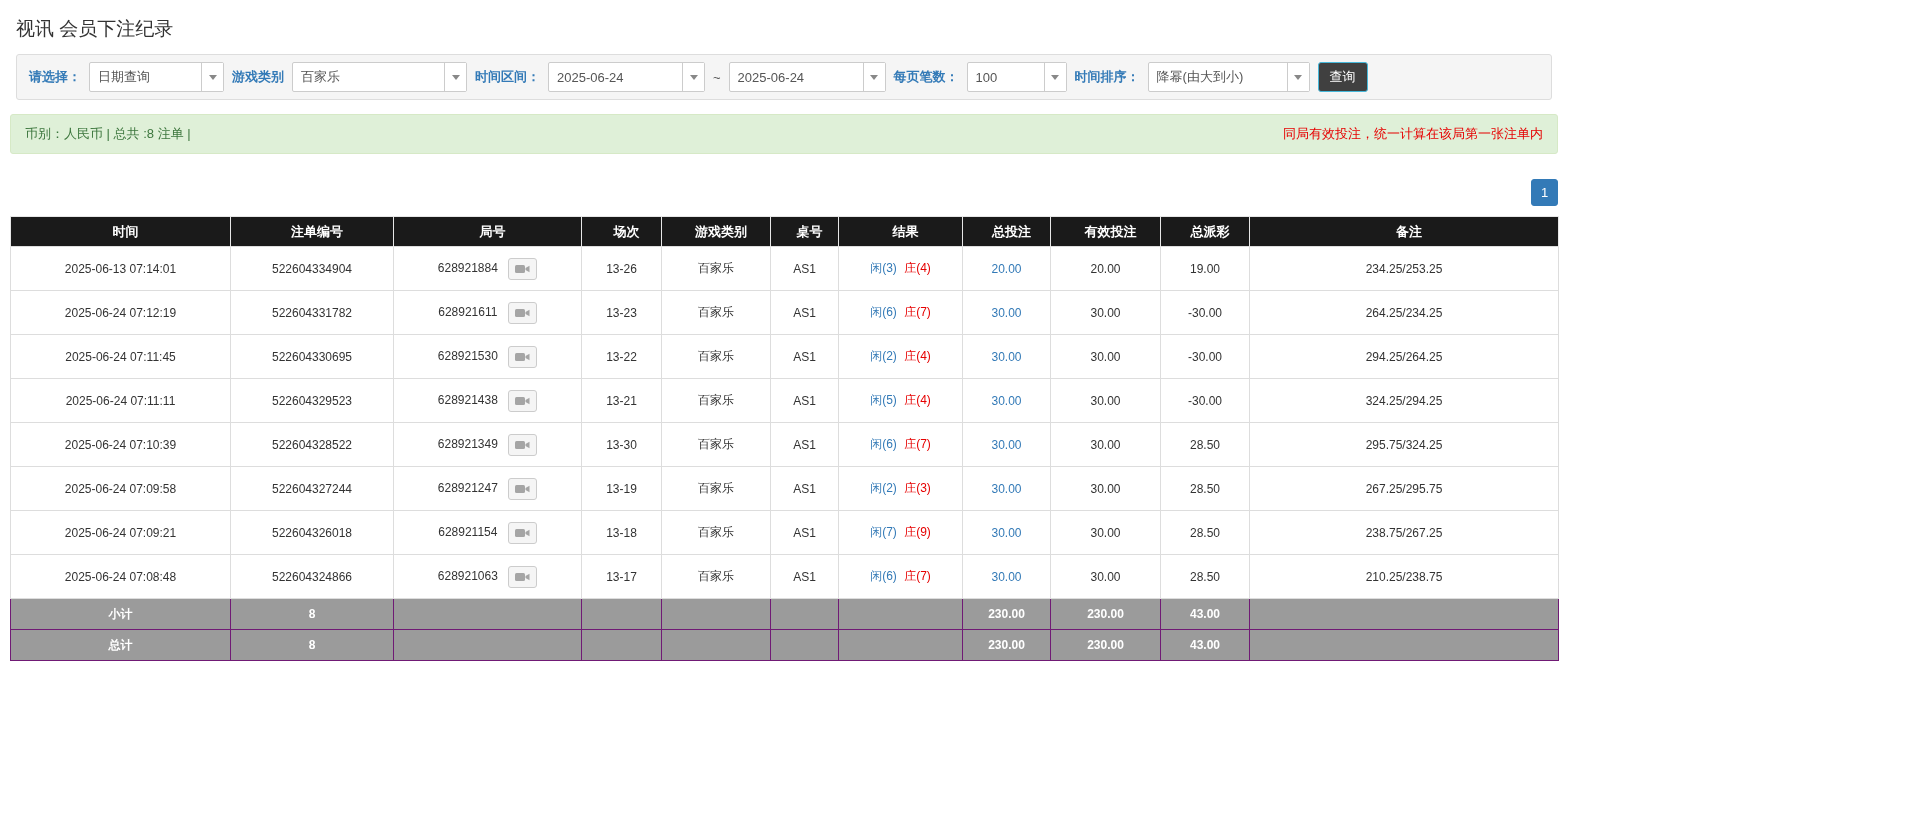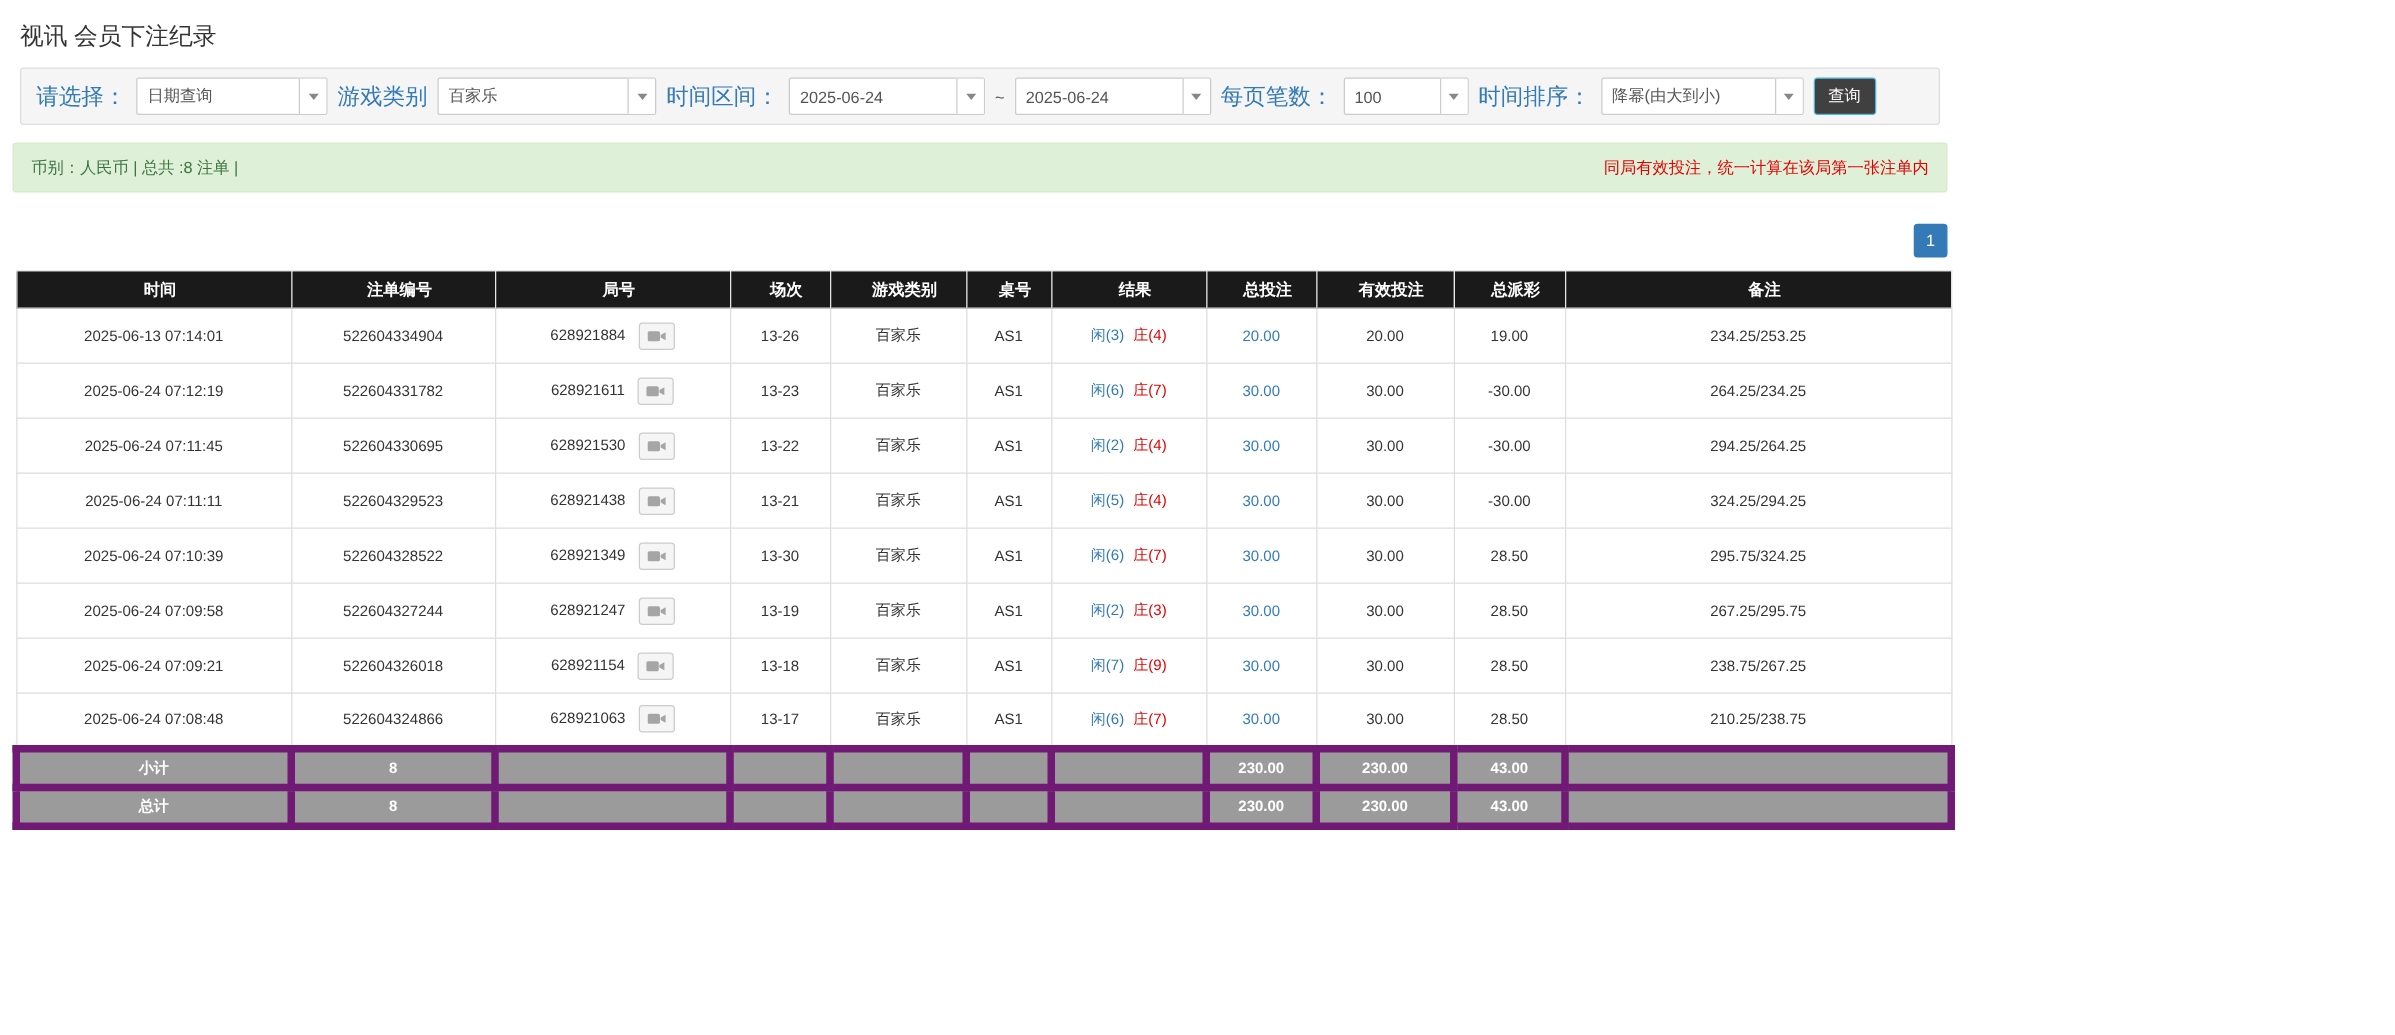--- a/index.html
+++ b/index.html
@@ -14,29 +14,29 @@
 
   
   .page-title { font-size: 19px; color: #333; padding: 16px 0 12px 6px; font-weight: 400; }
 
   
   .filter-bar {
     margin: 0 6px; height: 46px;
     background: #f5f5f5; border: 1px solid #ddd; border-radius: 3px;
     display: flex; align-items: center; padding: 0 12px; gap: 8px; white-space: nowrap;
   }
-  .f-label { color: #337ab7; font-weight: normal; font-size: 18px; }
+  .f-label { color: #337ab7; font-weight: bold; font-size: 13px; }
   .combo {
     height: 30px; background: #fff; border: 1px solid #ccc; border-radius: 2px;
     display: inline-flex; align-items: stretch; cursor: pointer;
   }
   .combo .val { flex: 1; display: flex; align-items: center; padding: 0 8px; color: #555; overflow: hidden; }
   .combo .caret-box { width: 22px; border-left: 1px solid #ccc; display: flex; align-items: center; justify-content: center; background: #fff; }
   .caret { width: 0; height: 0; border-left: 4px solid transparent; border-right: 4px solid transparent; border-top: 5px solid #888; }
-  .w135 { width: 153px; } .w175 { width: 175px; } .w157 { width: 157px; } .w100 { width: 100px; } .w162 { width: 162px; }
+  .w135 { width: 135px; } .w175 { width: 175px; } .w157 { width: 157px; } .w100 { width: 100px; } .w162 { width: 162px; }
   .tilde { color: #555; }
   .search-btn {
     height: 30px; padding: 0 11px; background: #404040; border: 1px solid #46b8da;
     color: #fff; font-size: 13px; border-radius: 3px; cursor: pointer;
     font-family: inherit;
   }
 
   
   .summary-bar {
     margin-top: 14px; background: #dff0d8; border: 1px solid #d6e9c6; border-radius: 3px;
@@ -58,21 +58,21 @@
   table.bets thead th {
     background: #1a1a1a; color: #fff; font-weight: bold; font-size: 13px;
     height: 30px; text-align: center; border: 1px solid #e7e7e7; border-bottom: none; padding-left: 10px;
   }
   table.bets tbody td {
     background: #fff; border: 1px solid #ddd; height: 44px;
     text-align: center; font-size: 12px; color: #333;
   }
   table.bets tfoot td {
     background: #9b9b9b; color: #fff; font-weight: bold; font-size: 12px;
-    height: 31px; text-align: center; border: 6px solid #701a75;
+    height: 31px; text-align: center; border: 1px solid #701a75;
   }
   .xian { color: #337ab7; }
   .zhuang { color: #e60000; margin-left: 4px; }
   .bet-link { color: #337ab7; text-decoration: none; cursor: pointer; }
   .neg { color: #e60000; }
   .video-btn {
     display: inline-flex; align-items: center; justify-content: center;
     margin-left: 7px; padding: 4px 6px; background: #f5f5f5; border: 1px solid #ccc;
     border-radius: 3px; cursor: pointer; vertical-align: middle;
   }

